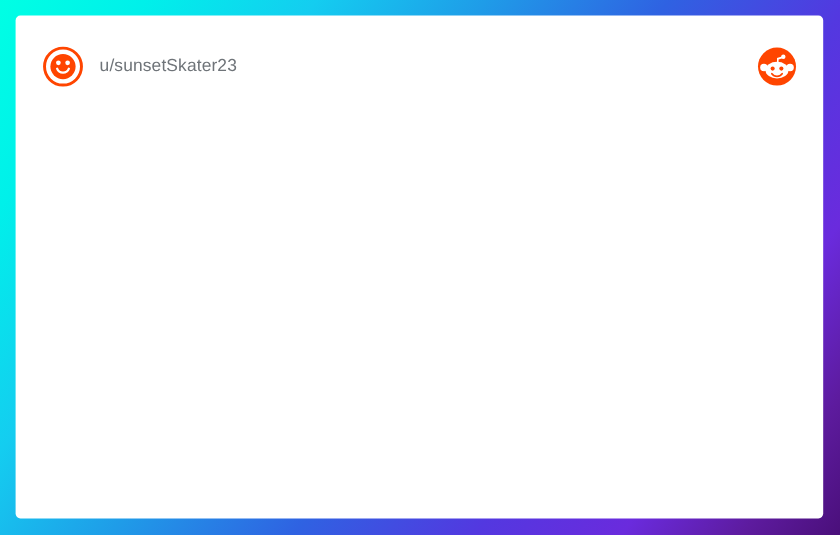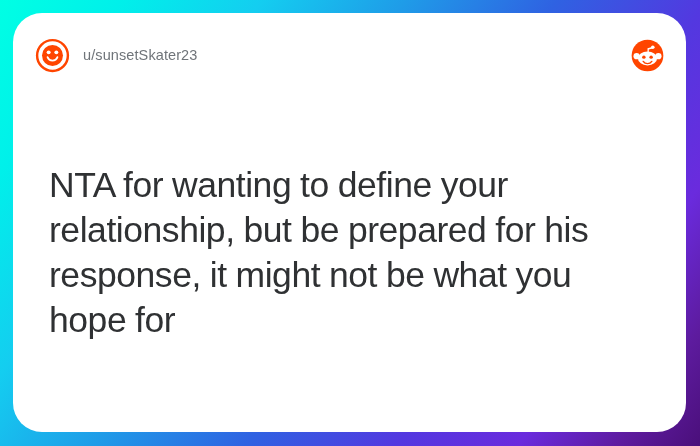--- a/index.html
+++ b/index.html
@@ -33,23 +33,24 @@
     padding: 13px 14px 14px 13px;
     display: block;
   }
 
   
   #card {
     position: relative;
     width: 100%;
     height: 100%;
     background: #ffffff;
-    border-radius: 29px;
+    border-radius: 4px;
     box-sizing: border-box;
     overflow: hidden;
+    text-align: right;
   }
 
   
   .card-header {
     position: absolute;
     top: 21px;
     left: 22px;
     right: 22px;
     height: 42px;
     display: flex;
@@ -133,18 +134,15 @@
             <circle cx="83" cy="52" r="9.5"></circle>
           </g>
           <circle cx="39" cy="55" r="5.2" fill="#ff4500"></circle>
           <circle cx="61" cy="55" r="5.2" fill="#ff4500"></circle>
           <path d="M37 68 A16 16 0 0 0 63 68" fill="none" stroke="#ff4500" stroke-width="4.4" stroke-linecap="round"></path>
         </svg>
       </span>
 
     </div>
 
-    <div class="card-body">
-      <p class="post-text">NTA for wanting to define your relationship, but be prepared for his response, it might not be what you hope for</p>
-    </div>
 
   </div>
 </div>
 
 </body></html>

